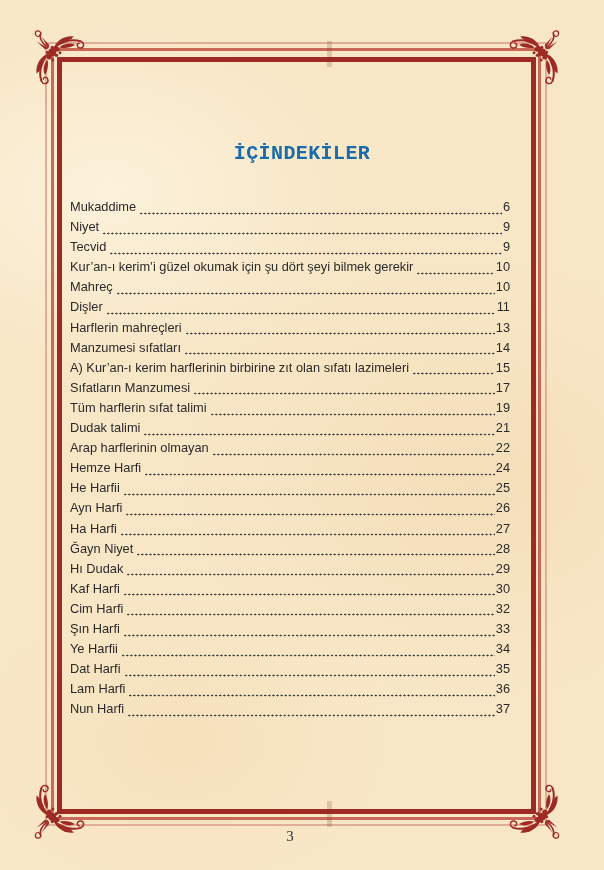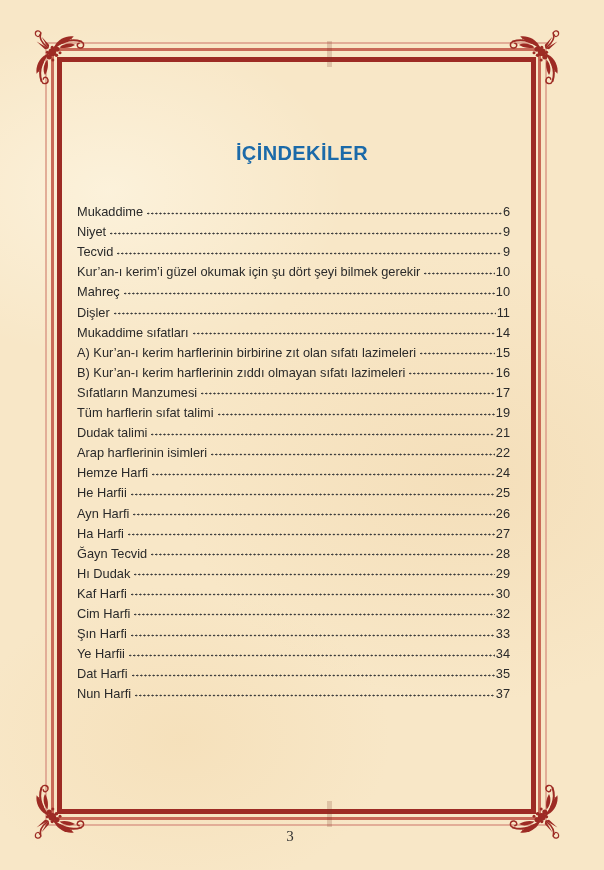--- a/index.html
+++ b/index.html
@@ -26,25 +26,25 @@
   .seam-bottom{bottom:43px;height:26px;}
   
   .orn{position:absolute;width:60px;height:60px;color:var(--border-dark);}
   .orn-tl{left:27px;top:27px;}
   .orn-tr{right:37px;top:27px;transform:scaleX(-1);}
   .orn-bl{left:27px;bottom:28px;transform:scaleY(-1);}
   .orn-br{right:37px;bottom:28px;transform:scale(-1,-1);}
   
   .title{
     position:absolute;top:142px;left:0;right:0;text-align:center;
-    font-size:20px;font-weight:bold;letter-spacing:0.4px;color:var(--title-blue);
+    font-size:20px;font-weight:bold;letter-spacing:0.4px;color:var(--title-blue);font-family:Liberation Mono, monospace;
   }
   
   .toc{position:absolute;left:70px;top:199px;width:440px;font-size:12.8px;color:var(--text);}
-  .row{display:flex;align-items:flex-end;height:20.1px;margin-left:7px;}
+  .row{display:flex;align-items:flex-start;height:20.1px;}
   .label{white-space:nowrap;}
   .dots{flex:1;position:relative;align-self:stretch;margin:0 1px 0 4px;}
   .dots::after{
     content:"";position:absolute;left:0;right:0;bottom:4.5px;height:3px;
     background-image:radial-gradient(circle at 1.2px 1.5px, var(--dot) 0.8px, transparent 1.15px);
     background-size:4.1px 3px;background-repeat:repeat-x;
   }
   .pnum{white-space:nowrap;}
   
   .folio{
@@ -135,51 +135,51 @@
       <span class="label">Mahreç</span>
       <span class="dots"></span>
       <span class="pnum">10</span>
     </div>
       <div class="row">
       <span class="label">Dişler</span>
       <span class="dots"></span>
       <span class="pnum">11</span>
     </div>
       <div class="row">
-      <span class="label">Mukaddime sıfatları</span>
+      <span class="label">Harflerin mahreçleri</span>
+      <span class="dots"></span>
+      <span class="pnum">13</span>
+    </div>
+      <div class="row">
+      <span class="label">Manzumesi sıfatları</span>
       <span class="dots"></span>
       <span class="pnum">14</span>
     </div>
       <div class="row">
       <span class="label">A) Kur’an-ı kerim harflerinin birbirine zıt olan sıfatı lazimeleri</span>
       <span class="dots"></span>
       <span class="pnum">15</span>
     </div>
       <div class="row">
-      <span class="label">B) Kur’an-ı kerim harflerinin zıddı olmayan sıfatı lazimeleri</span>
-      <span class="dots"></span>
-      <span class="pnum">16</span>
-    </div>
-      <div class="row">
       <span class="label">Sıfatların Manzumesi</span>
       <span class="dots"></span>
       <span class="pnum">17</span>
     </div>
       <div class="row">
       <span class="label">Tüm harflerin sıfat talimi</span>
       <span class="dots"></span>
       <span class="pnum">19</span>
     </div>
       <div class="row">
       <span class="label">Dudak talimi</span>
       <span class="dots"></span>
       <span class="pnum">21</span>
     </div>
       <div class="row">
-      <span class="label">Arap harflerinin isimleri</span>
+      <span class="label">Arap harflerinin olmayan</span>
       <span class="dots"></span>
       <span class="pnum">22</span>
     </div>
       <div class="row">
       <span class="label">Hemze Harfi</span>
       <span class="dots"></span>
       <span class="pnum">24</span>
     </div>
       <div class="row">
       <span class="label">He Harfii</span>
@@ -190,21 +190,21 @@
       <span class="label">Ayn Harfi</span>
       <span class="dots"></span>
       <span class="pnum">26</span>
     </div>
       <div class="row">
       <span class="label">Ha Harfi</span>
       <span class="dots"></span>
       <span class="pnum">27</span>
     </div>
       <div class="row">
-      <span class="label">Ğayn Tecvid</span>
+      <span class="label">Ğayn Niyet</span>
       <span class="dots"></span>
       <span class="pnum">28</span>
     </div>
       <div class="row">
       <span class="label">Hı Dudak</span>
       <span class="dots"></span>
       <span class="pnum">29</span>
     </div>
       <div class="row">
       <span class="label">Kaf Harfi</span>
@@ -225,20 +225,25 @@
       <span class="label">Ye Harfii</span>
       <span class="dots"></span>
       <span class="pnum">34</span>
     </div>
       <div class="row">
       <span class="label">Dat Harfi</span>
       <span class="dots"></span>
       <span class="pnum">35</span>
     </div>
       <div class="row">
+      <span class="label">Lam Harfi</span>
+      <span class="dots"></span>
+      <span class="pnum">36</span>
+    </div>
+      <div class="row">
       <span class="label">Nun Harfi</span>
       <span class="dots"></span>
       <span class="pnum">37</span>
     </div>
     </div>
 
   <div class="folio">3</div>
 
 </div>
 

